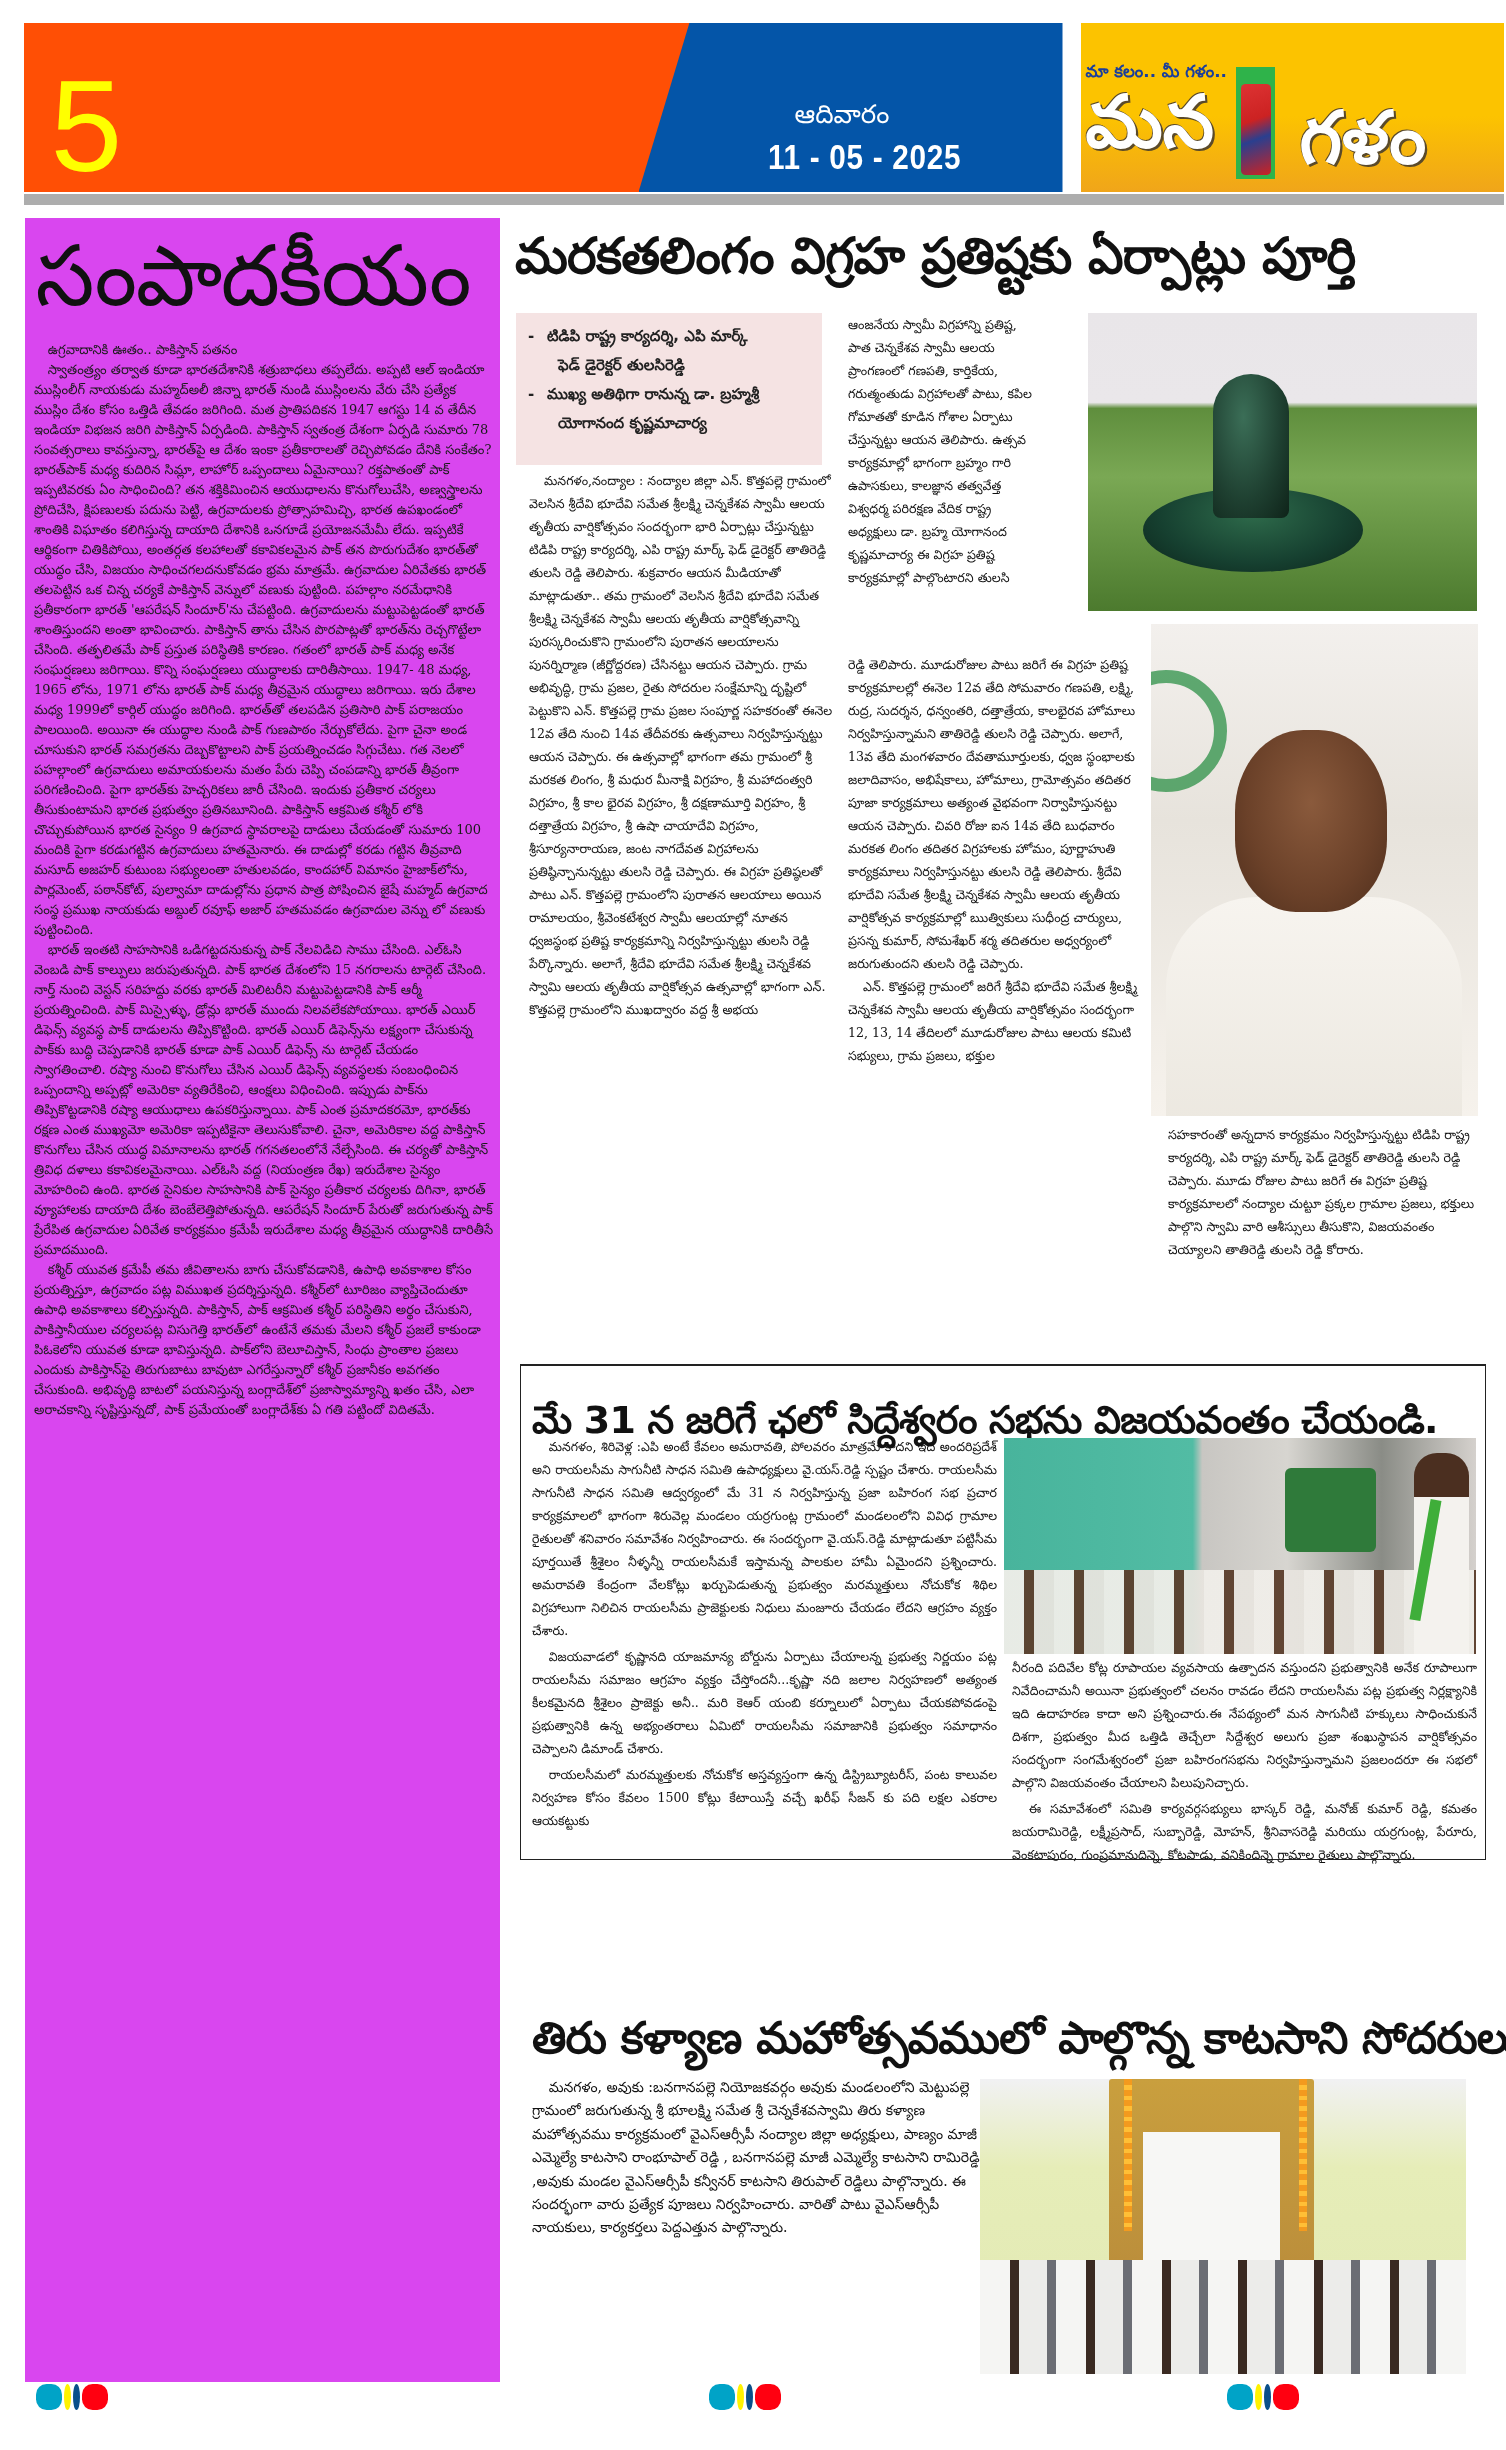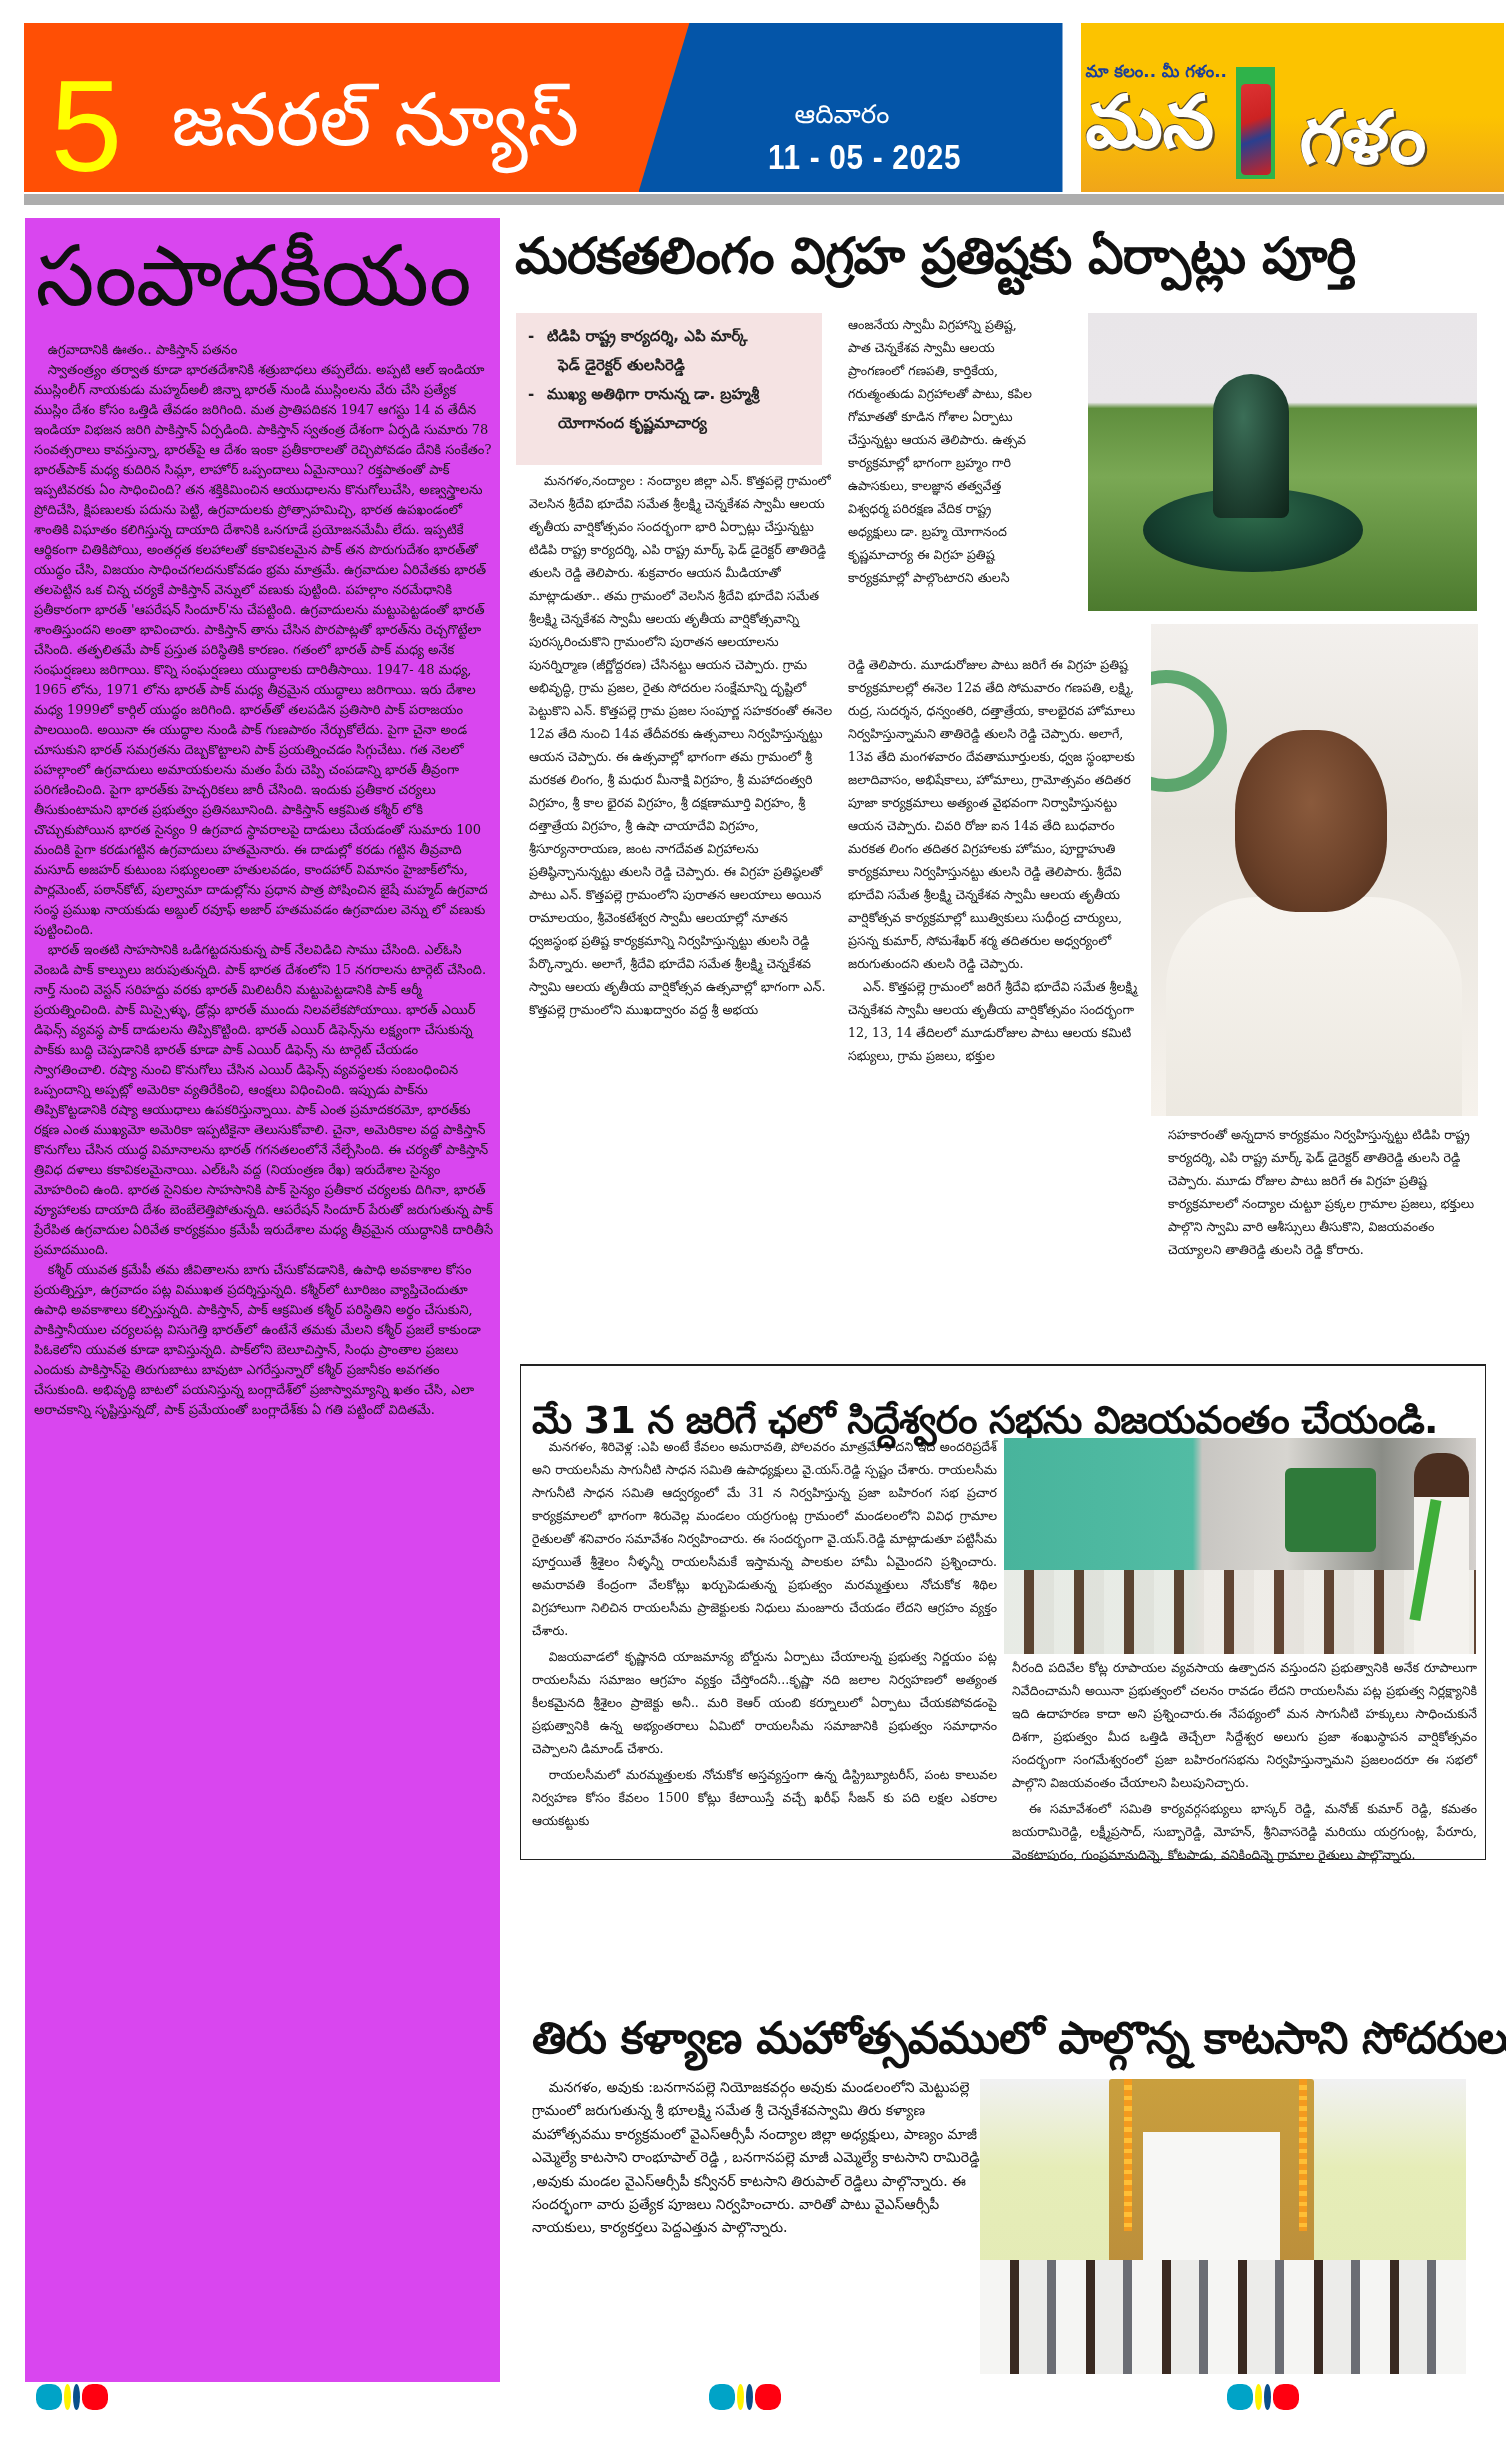--- a/index.html
+++ b/index.html
@@ -110,21 +110,20 @@
   .fd-yellow { width: 6.8px; height: 26px; background: #fff200; border-radius: 50%; }
   .fd-navy { width: 6.8px; height: 26px; background: #0a4f8a; border-radius: 50%; }
   .fd-red { width: 26px; height: 26px; background: #ff0010; border-radius: 10.6px / 40%; }
 </style>
 </head>
 <body>
 
 <div class="masthead">
   <div class="mh-orange"></div>
   <div class="mh-page-num">5</div>
-  <div class="mh-section">జనరల్ న్యూస్</div>
   <div class="mh-blue"></div>
   <div class="mh-day">ఆదివారం</div>
   <div class="mh-date">11 - 05 - 2025</div>
   <div class="mh-yellow"></div>
   <div class="mh-tagline">మా కలం.. మీ గళం..</div>
   <div class="mh-fist"></div>
   <div class="mh-fist-inner"></div>
   <div class="mh-logo-left">మన</div>
   <div class="mh-logo-right">గళం</div>
   <div class="mh-subtag">దిన పత్రిక</div>

